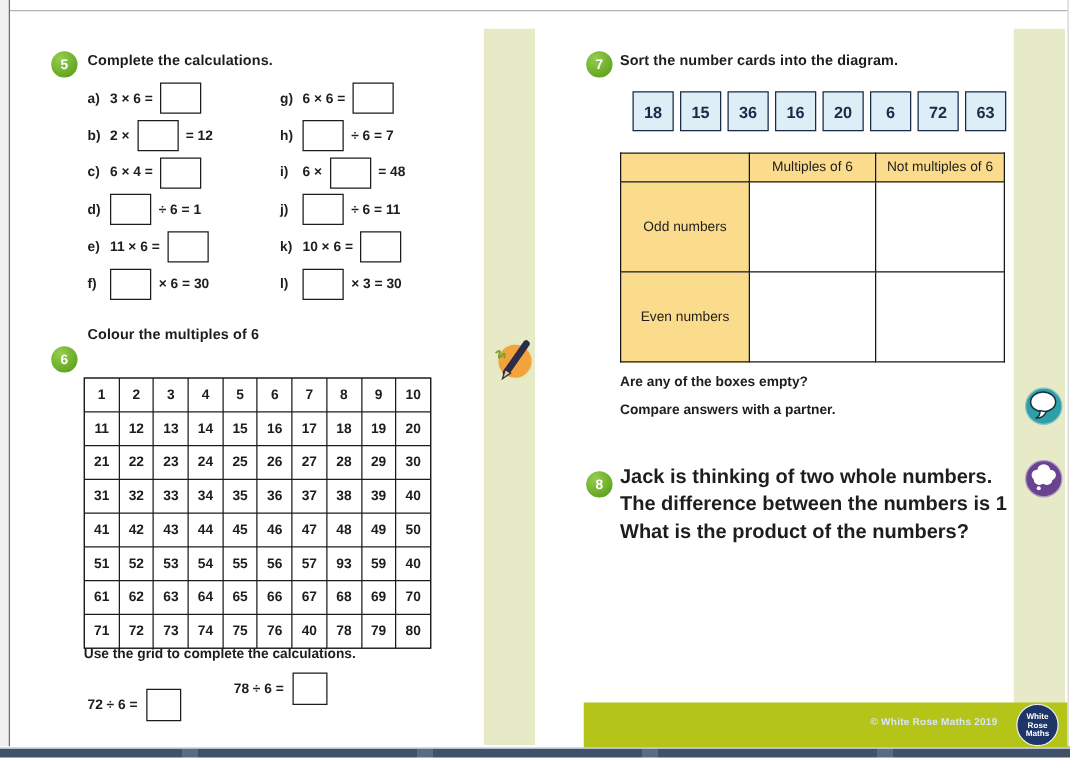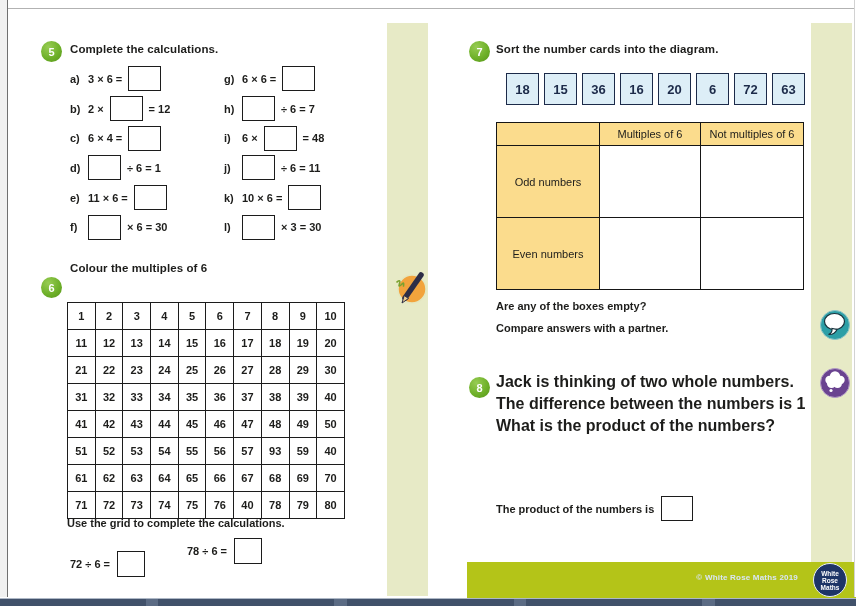--- a/index.html
+++ b/index.html
@@ -302,24 +302,20 @@
       <path d="M13 20.5 q0.5 4.5 -3.5 6 q6 0.5 8.5 -5 Z" fill="#fff" stroke="#17323c" stroke-width="1.1"></path>
     </svg>
   </div>
 
   <div class="badge" style="left:469px; top:377px;">8</div>
   <div class="q8-lines">
       <p>Jack is thinking of two whole numbers.</p>
       <p>The difference between the numbers is 1</p>
       <p>What is the product of the numbers?</p>
     </div>
-  <div class="q8-answer">
-    <span>The product of the numbers is</span>
-    <span class="ans-box"></span>
-  </div>
 
   <div class="icon" style="left:819px; top:366px; width:32px; height:34px;">
     <svg width="32" height="34" viewBox="0 0 32 34">
       <circle cx="16" cy="17" r="14.5" fill="#6a4390" stroke="#b29ac6" stroke-width="1"></circle>
       <circle cx="10.5" cy="14" r="4.2" fill="#fff"></circle>
       <circle cx="16" cy="10.5" r="5.2" fill="#fff"></circle>
       <circle cx="21.5" cy="14" r="4.2" fill="#fff"></circle>
       <circle cx="18.5" cy="17.5" r="4.5" fill="#fff"></circle>
       <circle cx="12.5" cy="17.5" r="4.5" fill="#fff"></circle>
       <circle cx="12" cy="24.5" r="1.6" fill="#fff"></circle>

